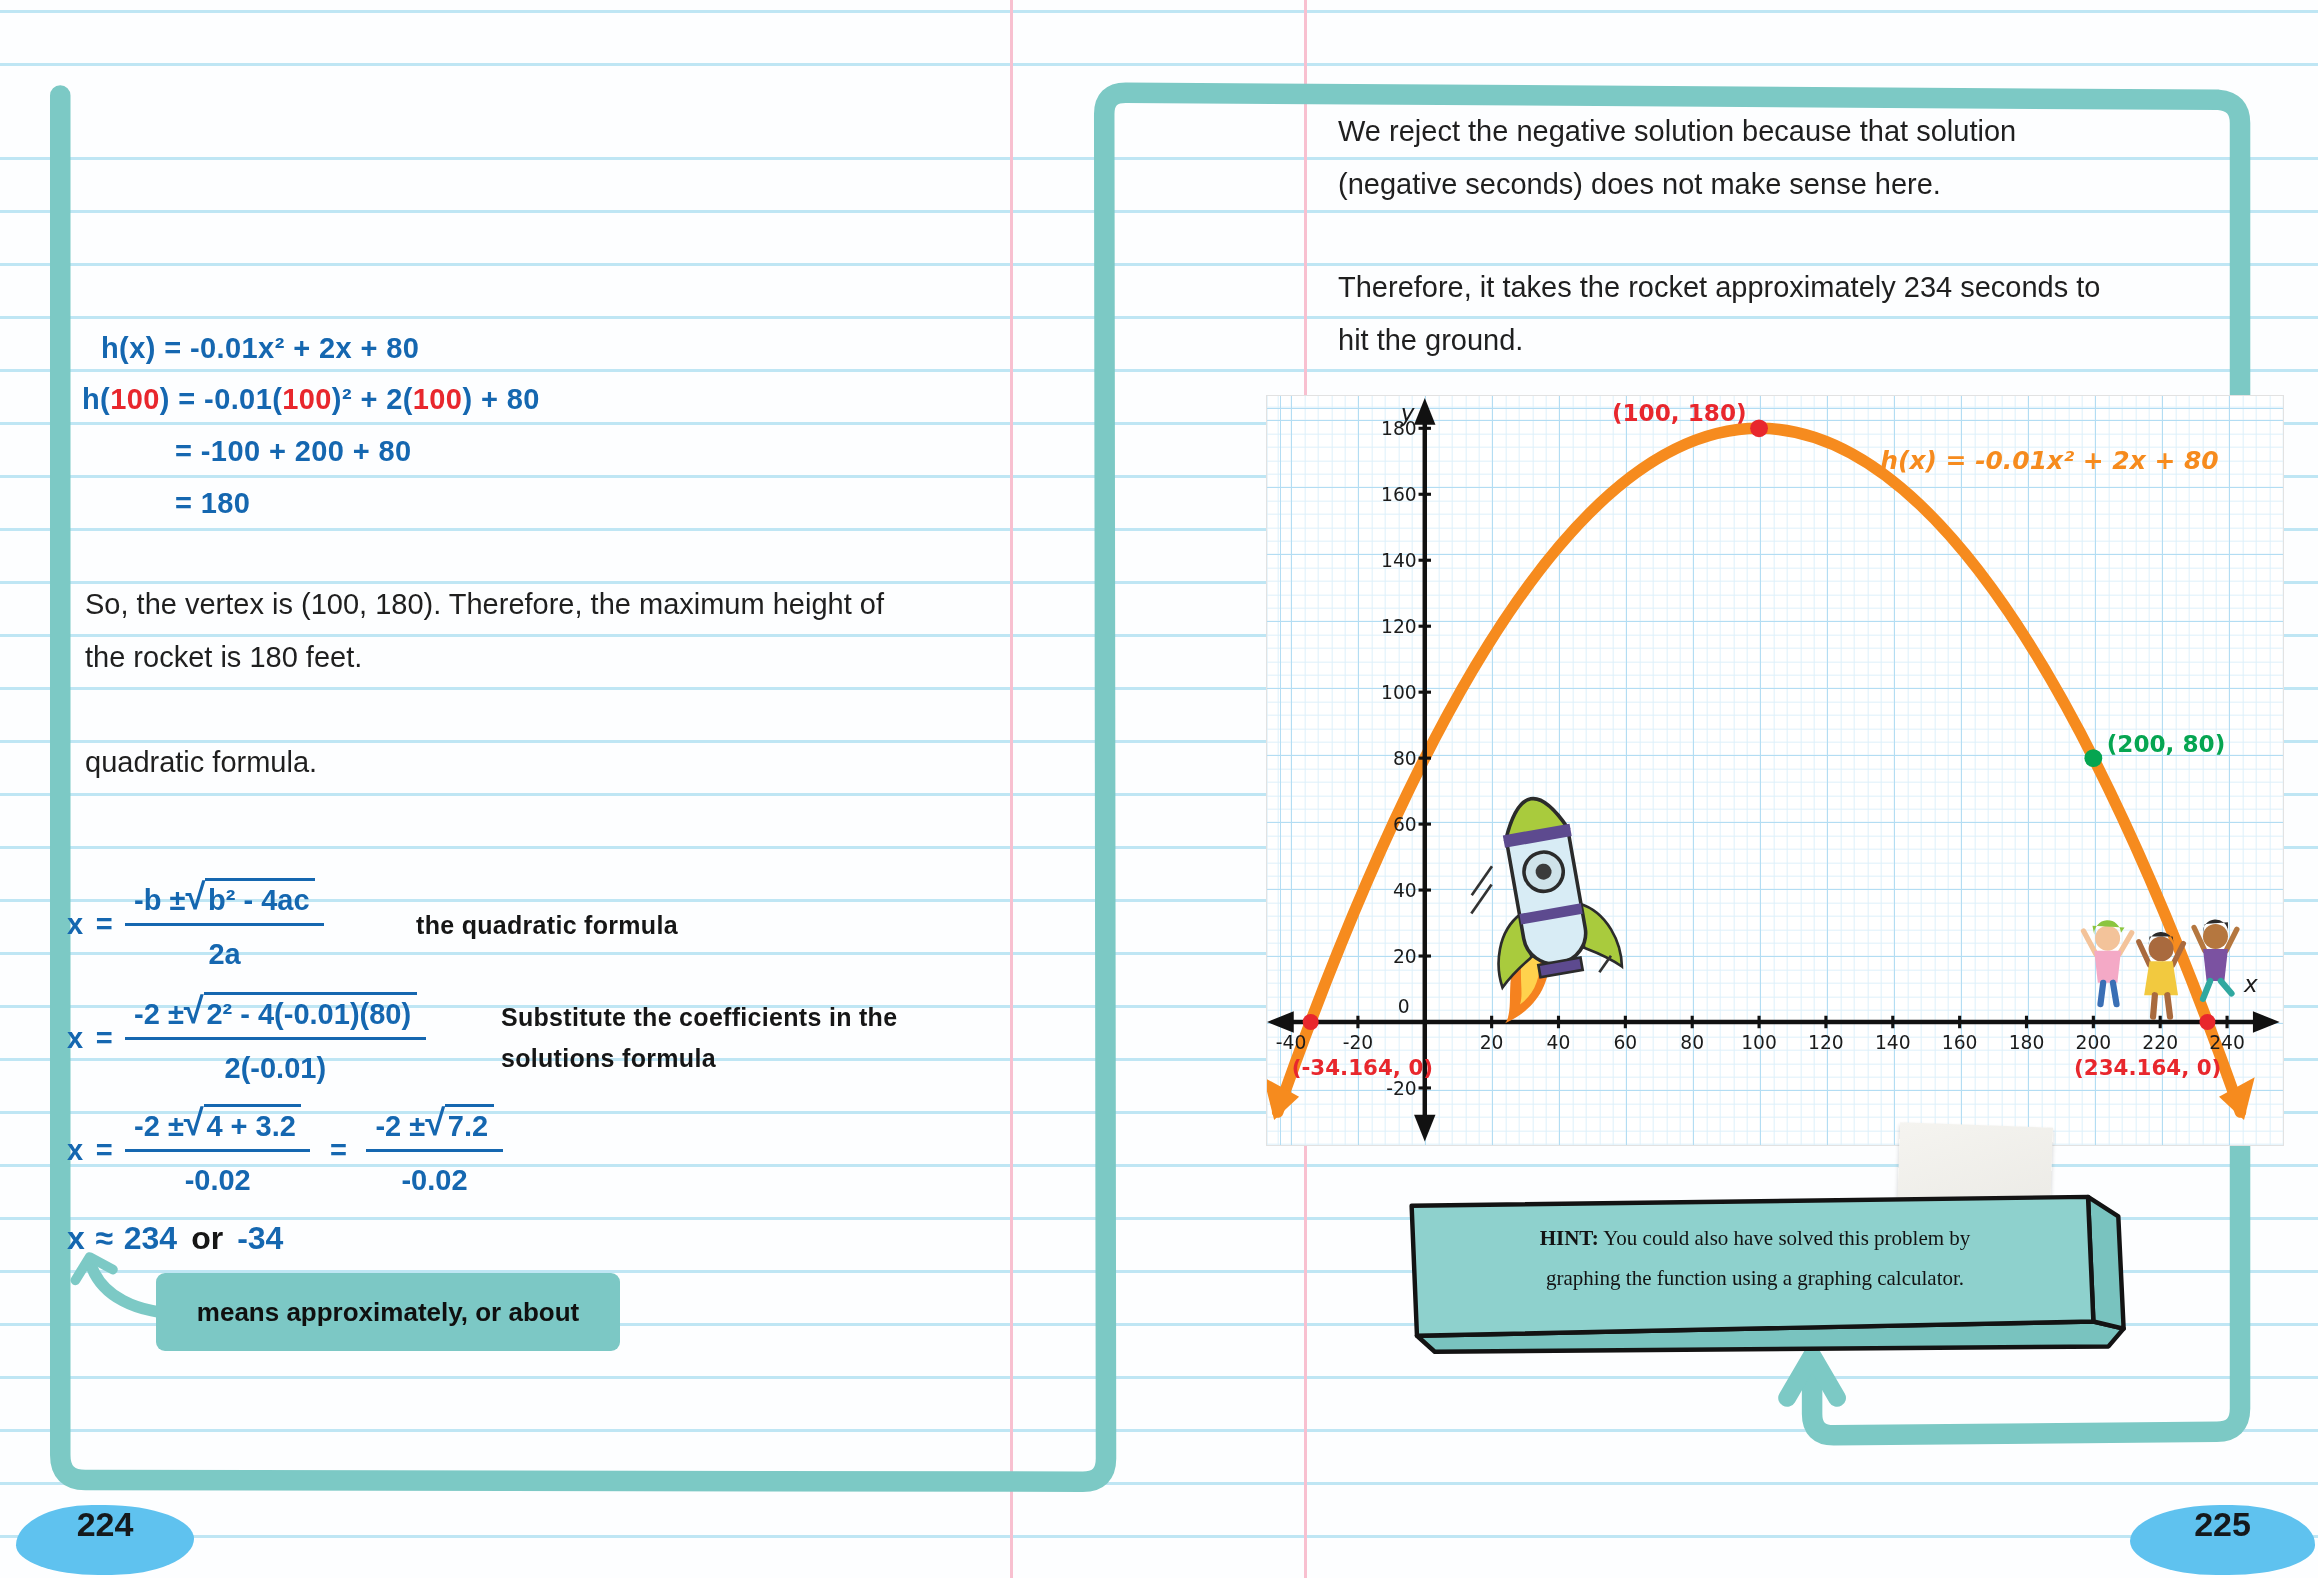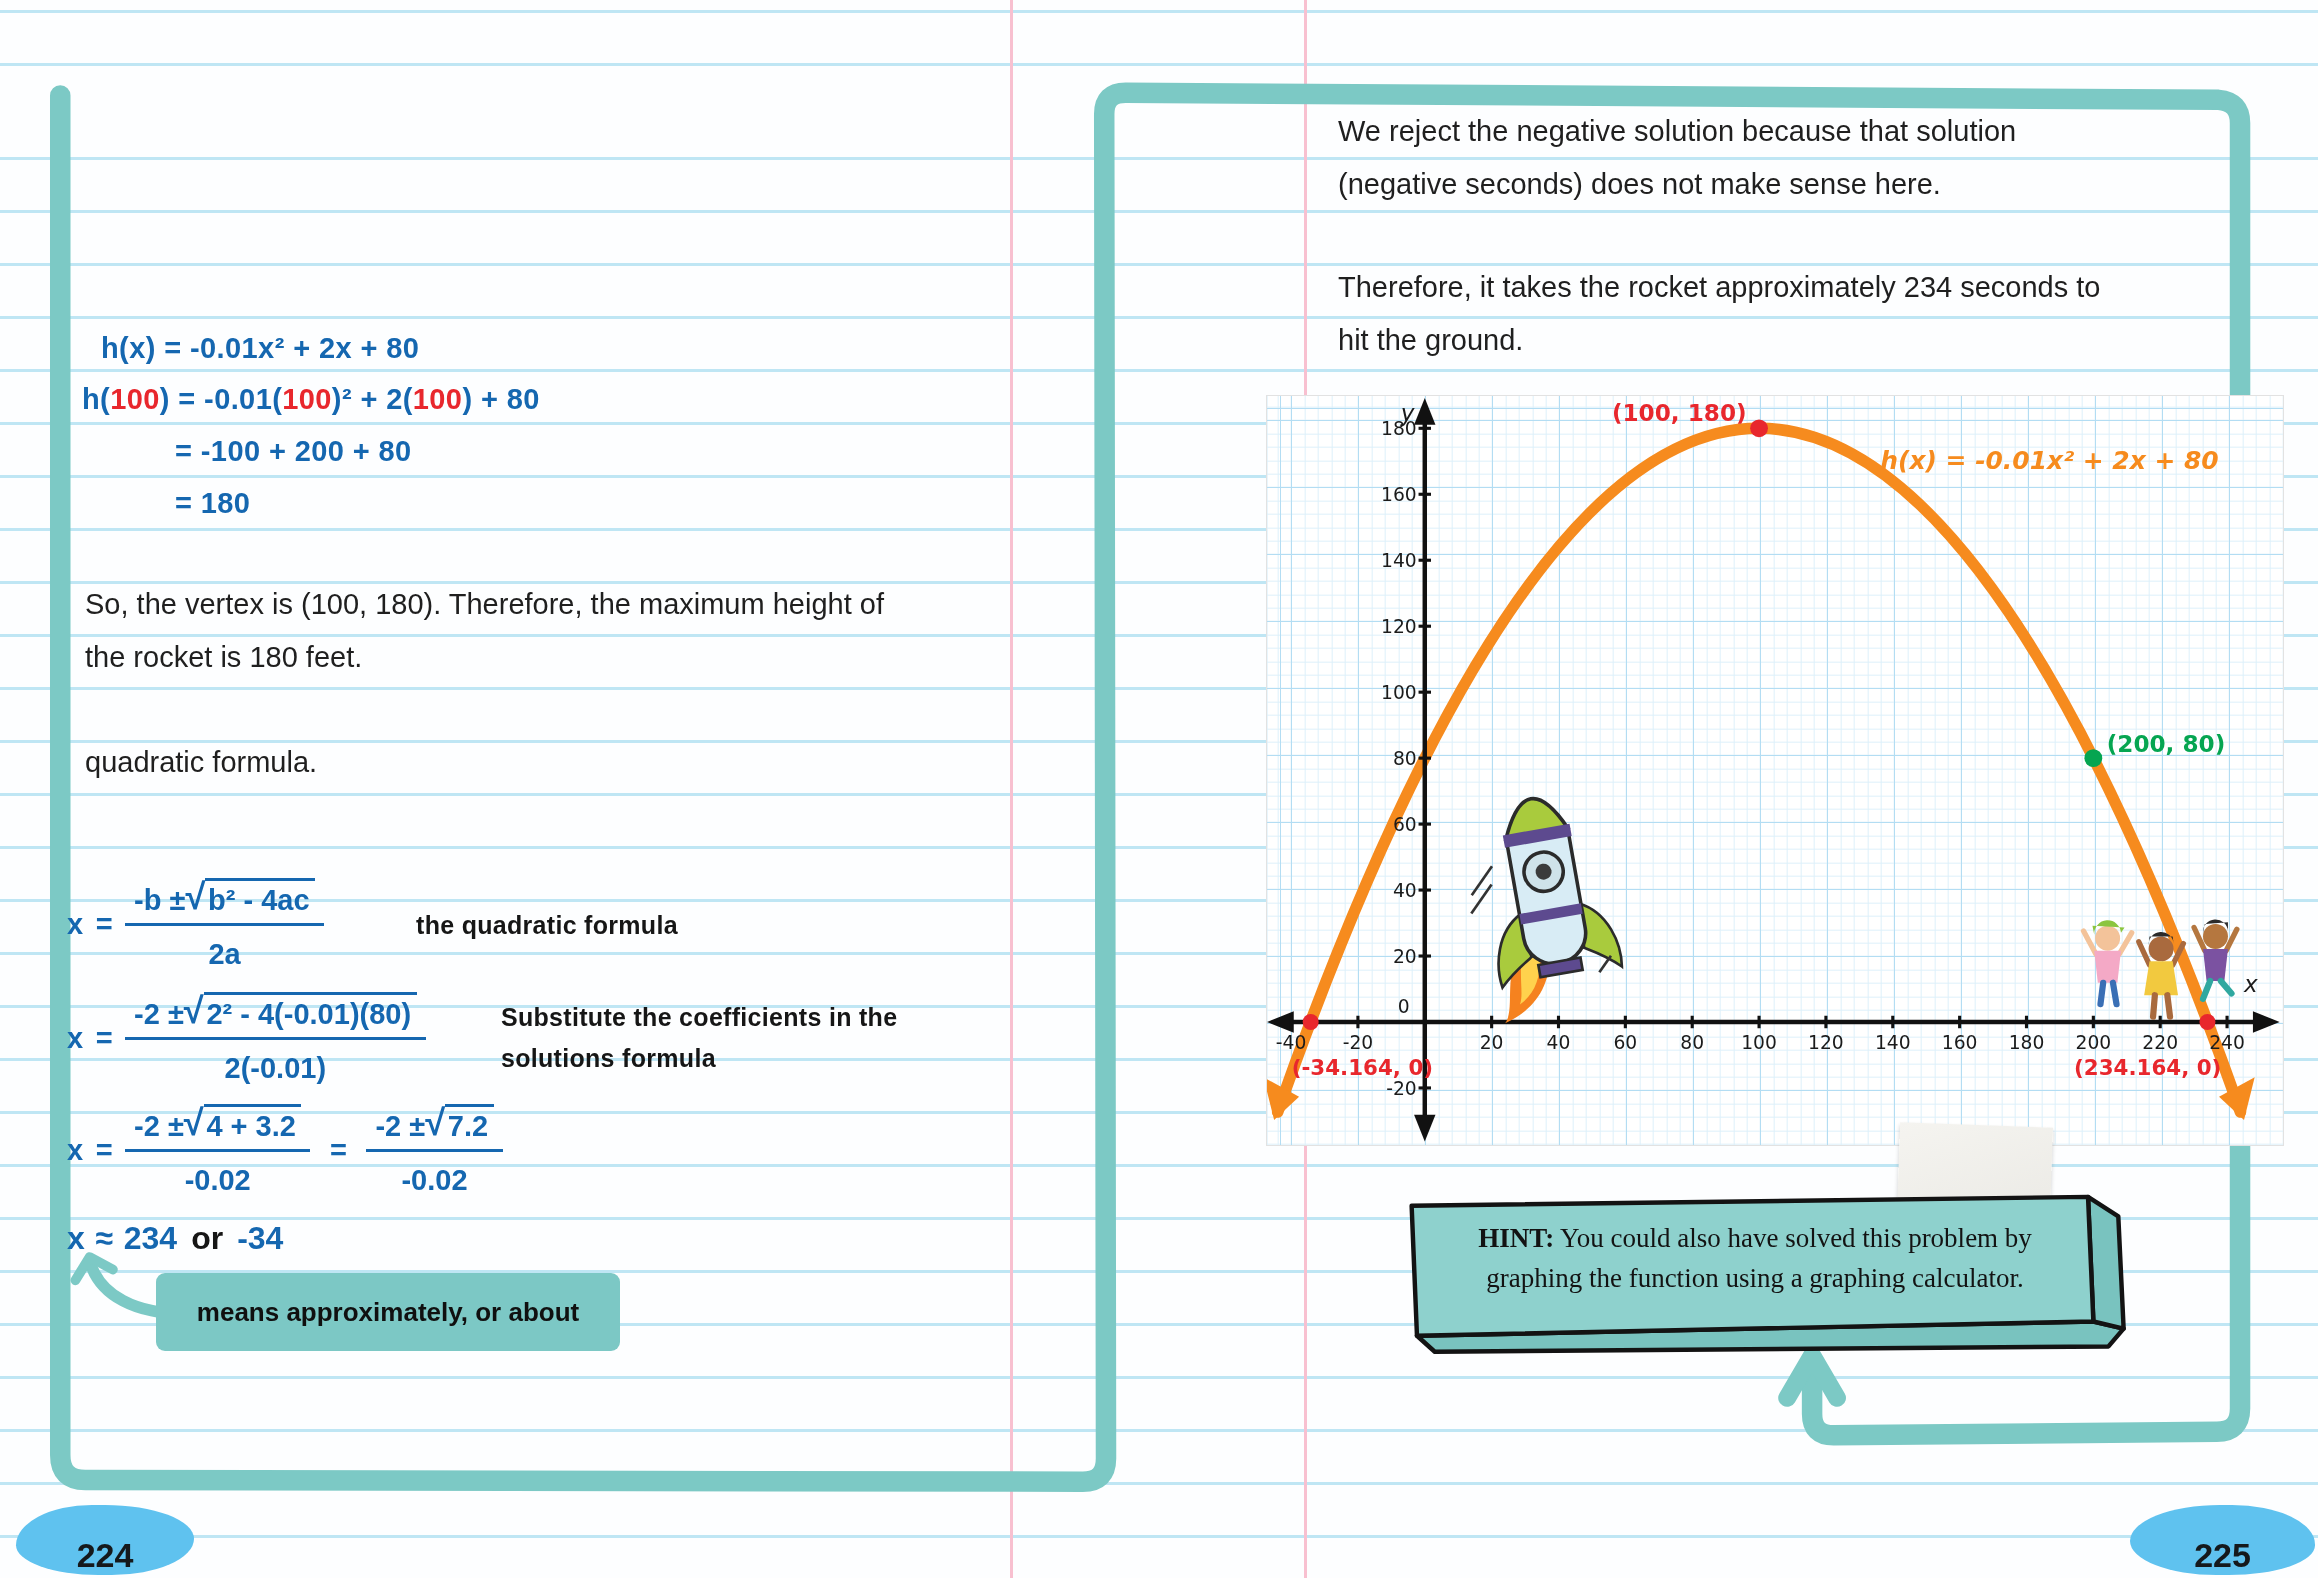--- a/index.html
+++ b/index.html
@@ -32,23 +32,23 @@
       repeating-linear-gradient(to right, #b3ddf3 0 1.4px, transparent 1.4px 67px),
       repeating-linear-gradient(to bottom, #b3ddf3 0 1.4px, transparent 1.4px 67px),
       repeating-linear-gradient(to right, #ddf0fa 0 1.1px, transparent 1.1px 13.4px),
       repeating-linear-gradient(to bottom, #ddf0fa 0 1.1px, transparent 1.1px 13.4px);
     background-position:24px 0, 0 24px, 10.7px 0, 0 10.7px;}
   .graph svg{position:absolute;left:0;top:0;}
   .paper-scrap{position:absolute;left:1898px;top:1125px;width:153px;height:118px;background:linear-gradient(160deg,#f5f4f0,#e9e8e3);
     transform:rotate(2deg);box-shadow:0 2.7px 4.5px rgba(0,0,0,.18);}
   .hint-wrap{position:absolute;left:1400px;top:1188px;width:794px;height:178px;}
   .hint-text{position:absolute;left:1443px;top:1218px;width:624px;text-align:center;
-    font-family:"Liberation Serif", serif;font-size:27px;line-height:40px;color:#131313;}
+    font-family:"Liberation Serif", serif;font-size:21px;line-height:40px;color:#131313;}
   .hint-text b{font-weight:bold;}
-  .badge{position:absolute;height:70px;background:#5fc2ef;display:flex;align-items:flex-end;justify-content:center;
+  .badge{position:absolute;height:70px;background:#5fc2ef;display:flex;align-items:flex-start;justify-content:center;
     font-size:34px;font-weight:bold;color:#15191c;}
   .badge-left{left:16px;top:1505px;width:178px;border-radius:46% 54% 50% 50% / 62% 52% 56% 46%;}
   .badge-right{left:2130px;top:1505px;width:185px;border-radius:52% 48% 50% 50% / 55% 60% 45% 52%;}
   .gtxt{font-family:"DejaVu Sans", sans-serif;fill:#1b1b1b;}
 </style>
 </head>
 <body>
 
 <div class="sheet">
 

